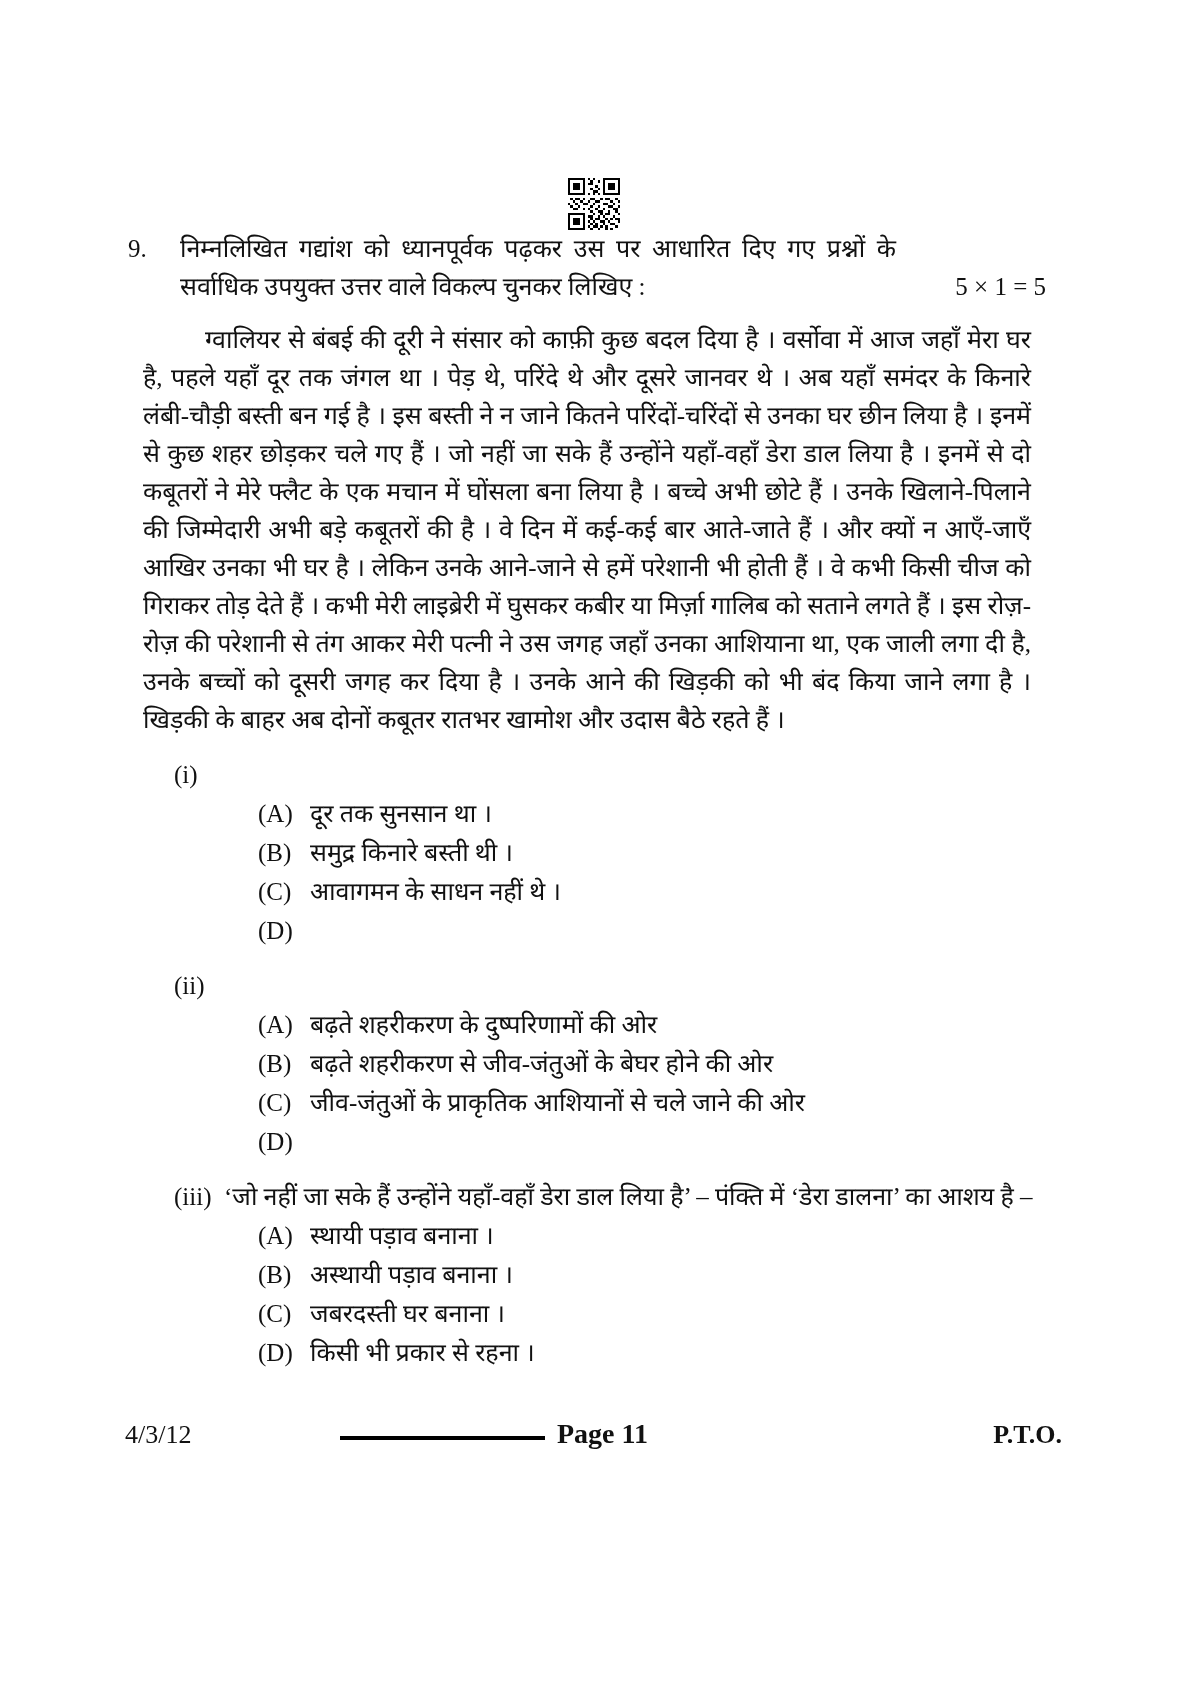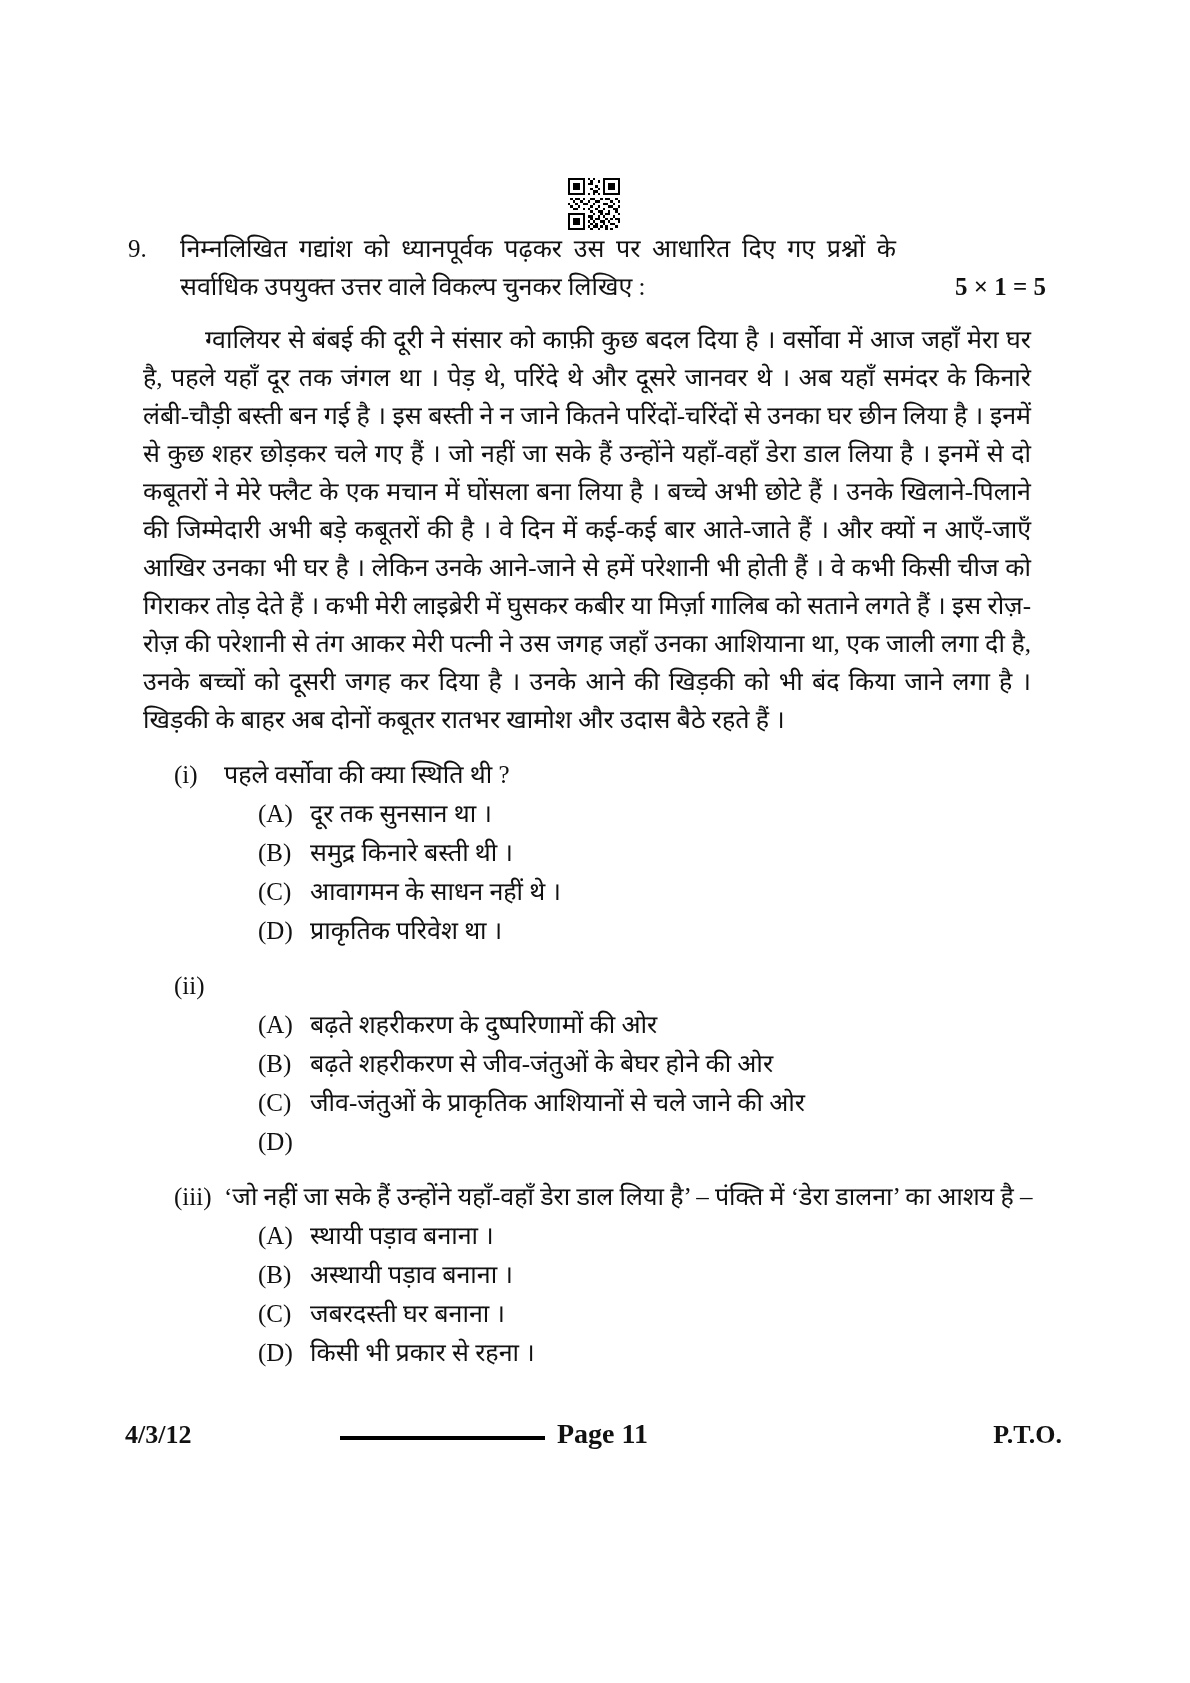--- a/index.html
+++ b/index.html
@@ -40,21 +40,21 @@
   }
   .q-instruction {
     flex: 1;
     padding-right: 150px;
     text-align: justify;
   }
   .q-marks {
     position: absolute;
     right: 0;
     top: 38px;
-    font-weight: bold;
+    font-weight: normal;
     white-space: nowrap;
   }
   .passage {
     margin: 15px;
     text-indent: 62px;
     text-align: justify;
   }
   .subq {
     display: flex;
     margin-top: 17px;
@@ -83,21 +83,21 @@
     left: 0;
     right: 0;
     top: 1418px;
     height: 42px;
     font-size: 26px;
   }
   .footer-code {
     position: absolute;
     left: 125px;
     top: 2px;
-    font-weight: bold;
+    font-weight: normal;
   }
   .footer-rule {
     position: absolute;
     left: 340px;
     top: 18px;
     width: 205px;
     height: 4px;
     background: #000000;
   }
   .footer-page {
@@ -216,37 +216,35 @@
     <div class="q-header">
       <span class="q-num">9.</span>
       <span class="q-instruction">निम्नलिखित गद्यांश को ध्यानपूर्वक पढ़कर उस पर आधारित दिए गए प्रश्नों के सर्वाधिक उपयुक्त उत्तर वाले विकल्प चुनकर लिखिए :</span>
       <span class="q-marks">5 × 1 = 5</span>
     </div>
 
     <p class="passage">ग्वालियर से बंबई की दूरी ने संसार को काफ़ी कुछ बदल दिया है । वर्सोवा में आज जहाँ मेरा घर है, पहले यहाँ दूर तक जंगल था । पेड़ थे, परिंदे थे और दूसरे जानवर थे । अब यहाँ समंदर के किनारे लंबी-चौड़ी बस्ती बन गई है । इस बस्ती ने न जाने कितने परिंदों-चरिंदों से उनका घर छीन लिया है । इनमें से कुछ शहर छोड़कर चले गए हैं । जो नहीं जा सके हैं उन्होंने यहाँ-वहाँ डेरा डाल लिया है । इनमें से दो कबूतरों ने मेरे फ्लैट के एक मचान में घोंसला बना लिया है । बच्चे अभी छोटे हैं । उनके खिलाने-पिलाने की जिम्मेदारी अभी बड़े कबूतरों की है । वे दिन में कई-कई बार आते-जाते हैं । और क्यों न आएँ-जाएँ आखिर उनका भी घर है । लेकिन उनके आने-जाने से हमें परेशानी भी होती हैं । वे कभी किसी चीज को गिराकर तोड़ देते हैं । कभी मेरी लाइब्रेरी में घुसकर कबीर या मिर्ज़ा गालिब को सताने लगते हैं । इस रोज़-रोज़ की परेशानी से तंग आकर मेरी पत्नी ने उस जगह जहाँ उनका आशियाना था, एक जाली लगा दी है, उनके बच्चों को दूसरी जगह कर दिया है । उनके आने की खिड़की को भी बंद किया जाने लगा है । खिड़की के बाहर अब दोनों कबूतर रातभर खामोश और उदास बैठे रहते हैं ।</p>
 
     <div class="subq">
       <span class="subq-label">(i)</span>
-      <span class="subq-text">पहले वर्सोवा की क्या स्थिति थी ?</span>
     </div>
     <div class="opt">
       <span class="opt-label">(A)</span>
       <span class="opt-text">दूर तक सुनसान था ।</span>
     </div>
     <div class="opt">
       <span class="opt-label">(B)</span>
       <span class="opt-text">समुद्र किनारे बस्ती थी ।</span>
     </div>
     <div class="opt">
       <span class="opt-label">(C)</span>
       <span class="opt-text">आवागमन के साधन नहीं थे ।</span>
     </div>
     <div class="opt">
       <span class="opt-label">(D)</span>
-      <span class="opt-text">प्राकृतिक परिवेश था ।</span>
     </div>
 
     <div class="subq">
       <span class="subq-label">(ii)</span>
     </div>
     <div class="opt">
       <span class="opt-label">(A)</span>
       <span class="opt-text">बढ़ते शहरीकरण के दुष्परिणामों की ओर</span>
     </div>
     <div class="opt">

